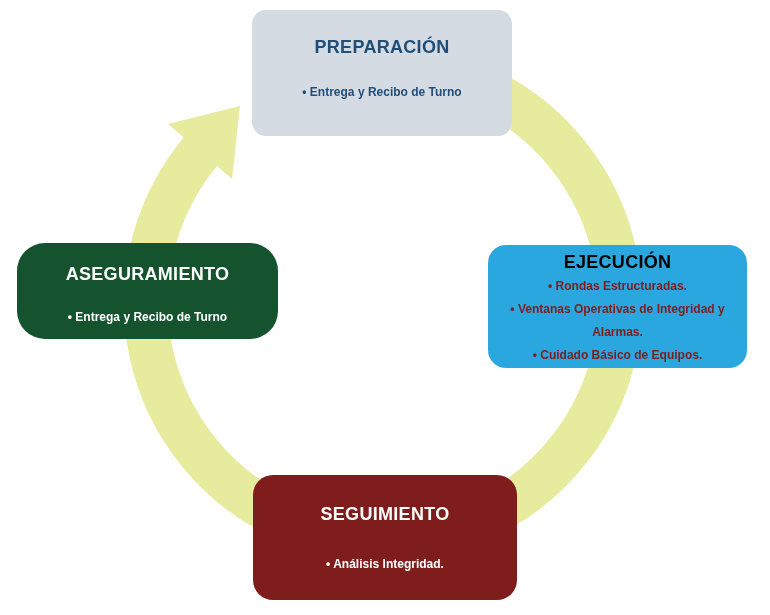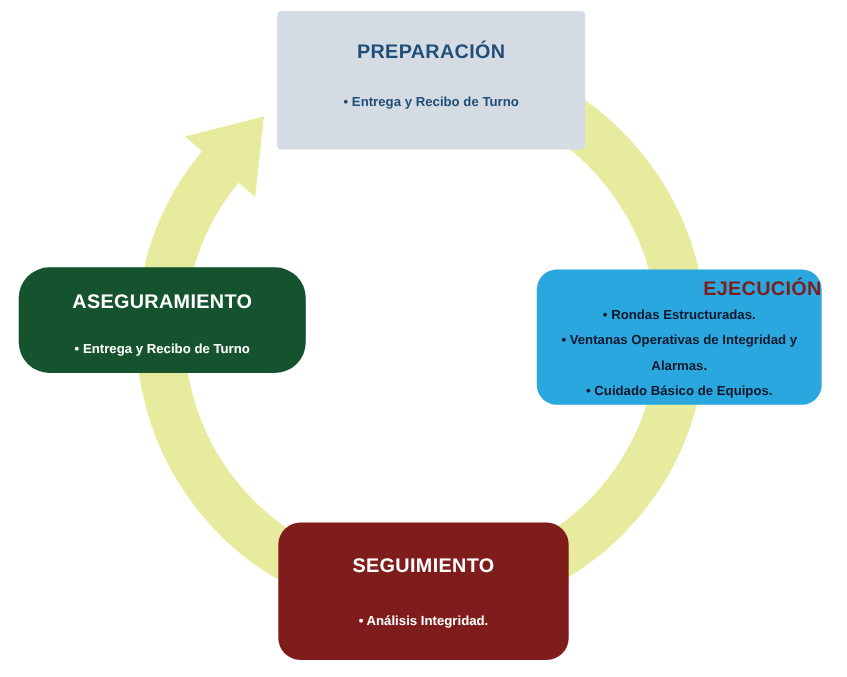--- a/index.html
+++ b/index.html
@@ -21,34 +21,34 @@
     font-weight:700;
     font-size:18px;
     letter-spacing:.3px;
   }
   .node-item{
     font-weight:700;
     font-size:12px;
   }
   
   .node.prep{
-    left:252px;top:10px;width:280px;height:126px;
-    background:#D5DBE3;border-radius:4px;
+    left:252px;top:10px;width:260px;height:126px;
+    background:#D5DBE3;border-radius:14px;
     color:#1F4E79;
     padding-top:27px;
   }
   .node.prep .node-items{margin-top:27px;}
   
   .node.ejec{
     left:488px;top:245px;width:259px;height:123px;
     background:#2BA7DF;border-radius:18px;
     padding-top:7px;
   }
-  .node.ejec .node-title{color:#7f1d1d;text-align:right;}
-  .node.ejec .node-item{color:#0f172a;line-height:23px;text-align:center;}
+  .node.ejec .node-title{color:#000000;}
+  .node.ejec .node-item{color:#7f1d1d;line-height:23px;text-align:center;}
   .node.ejec .node-items{margin-top:2px;padding:0 12px;}
   
   .node.segui{
     left:253px;top:475px;width:264px;height:125px;
     background:#7f1d1d;border-radius:20px;
     color:#FFFFFF;
     padding-top:29px;
   }
   .node.segui .node-items{margin-top:32px;}
   

